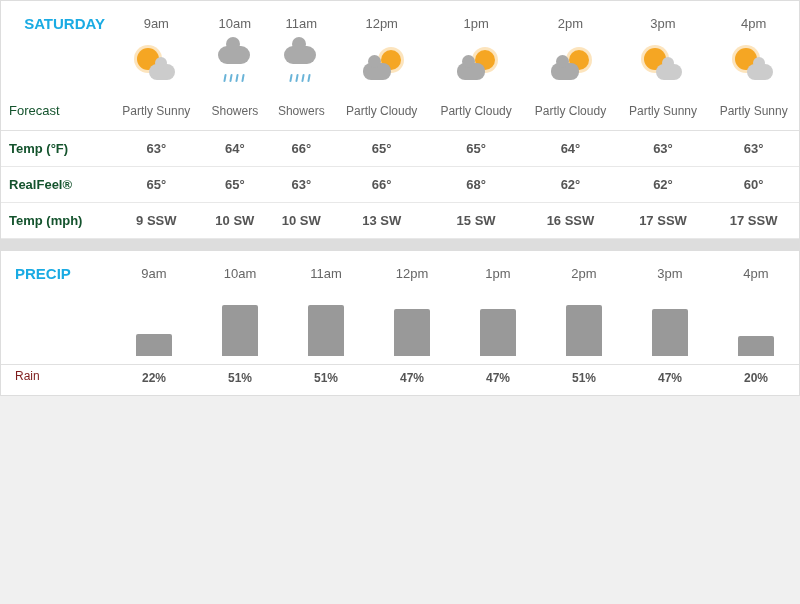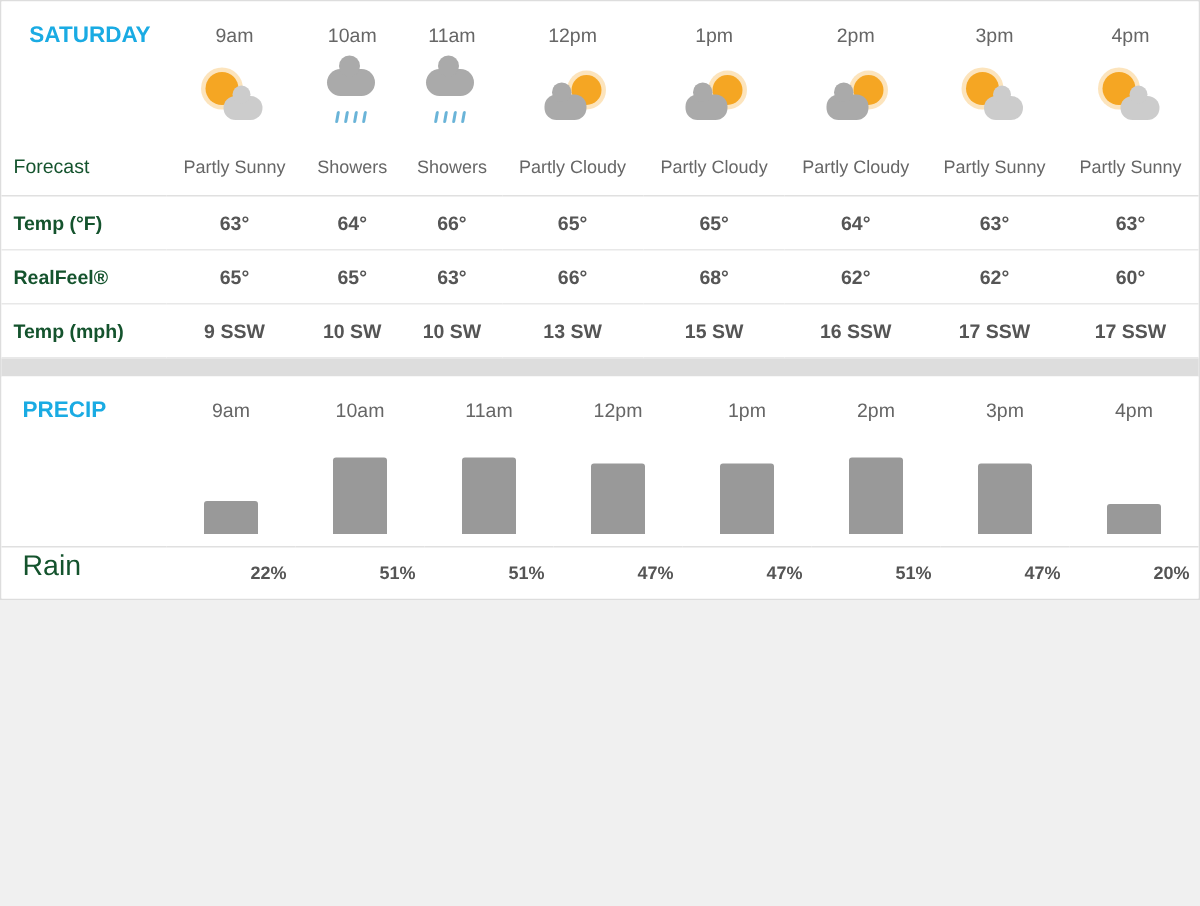--- a/index.html
+++ b/index.html
@@ -42,21 +42,21 @@
       color: #666;
       font-weight: normal;
       border-bottom: none;
       padding-top: 14px;
       padding-bottom: 6px;
     }
     .header-row .day-label {
       color: #1aabe3;
       font-weight: bold;
       font-size: 15px;
-      text-align: center;
+      text-align: right;
       padding-left: 14px;
     }
     
     .icon-row td {
       padding-top: 8px;
       padding-bottom: 8px;
       border-bottom: none;
     }
     
     .forecast-row td {
@@ -199,22 +199,22 @@
       border-collapse: collapse;
     }
     .precip-table td {
       padding: 8px 6px;
       text-align: center;
       vertical-align: bottom;
     }
     .precip-table .label-col {
       text-align: left;
       padding-left: 14px;
-      color: #14532d;
-      font-size: 19px;
+      color: #7f1d1d;
+      font-size: 12px;
       width: 110px;
       vertical-align: middle;
     }
     .precip-header-row td {
       font-size: 13px;
       color: #666;
       font-weight: normal;
       padding-top: 14px;
       padding-bottom: 6px;
       vertical-align: middle;
@@ -241,21 +241,20 @@
       width: 36px;
       background: #999;
       border-radius: 2px 2px 0 0;
     }
     .pct-label {
       font-size: 12px;
       font-weight: bold;
       color: #555;
       margin-top: 4px;
       display: block;
-      text-align: right;
     }
     .rain-label-row td {
       padding-top: 2px;
       padding-bottom: 10px;
       border-top: 1px solid #e0e0e0;
     }
   </style>
 </head>
 <body>
 

